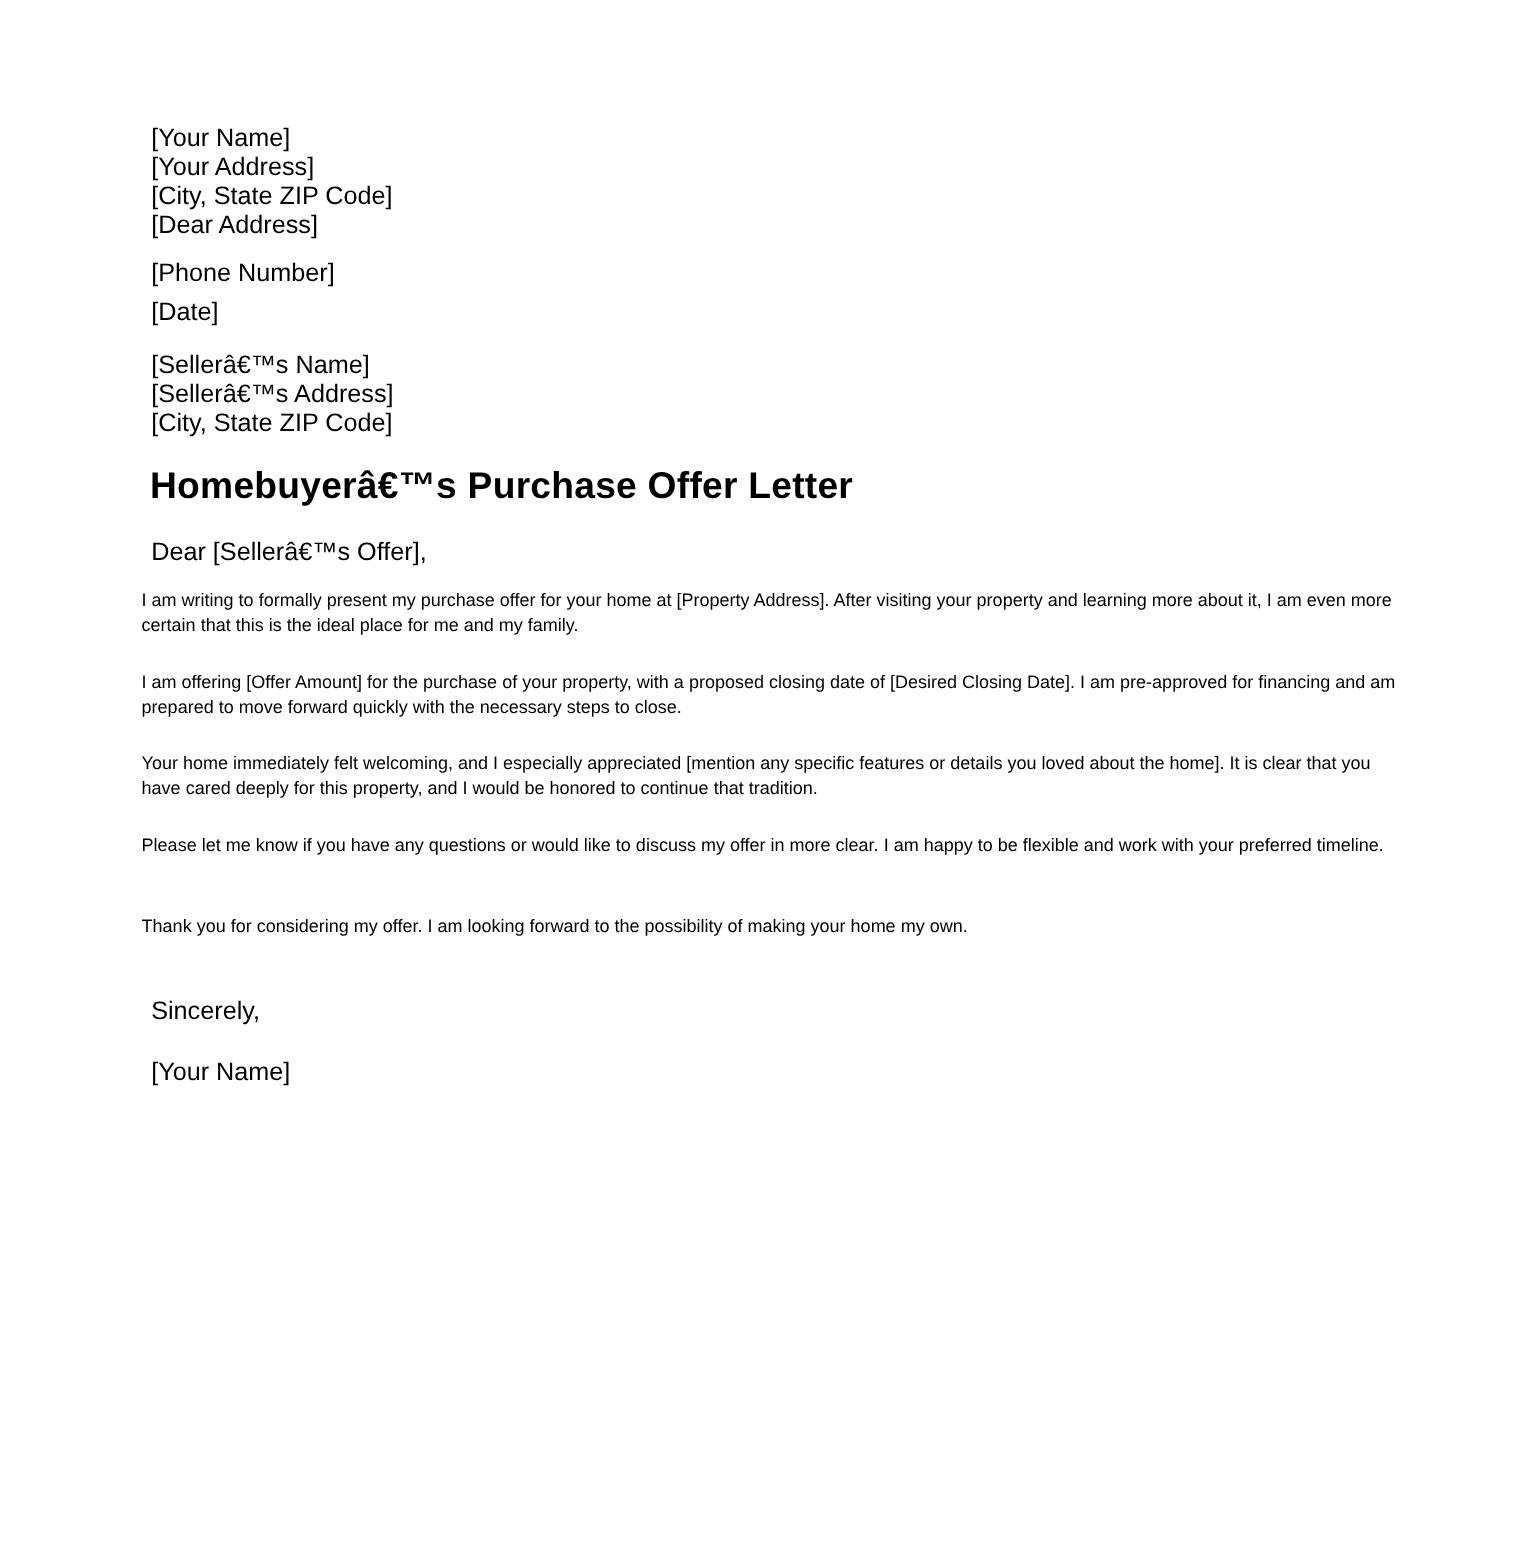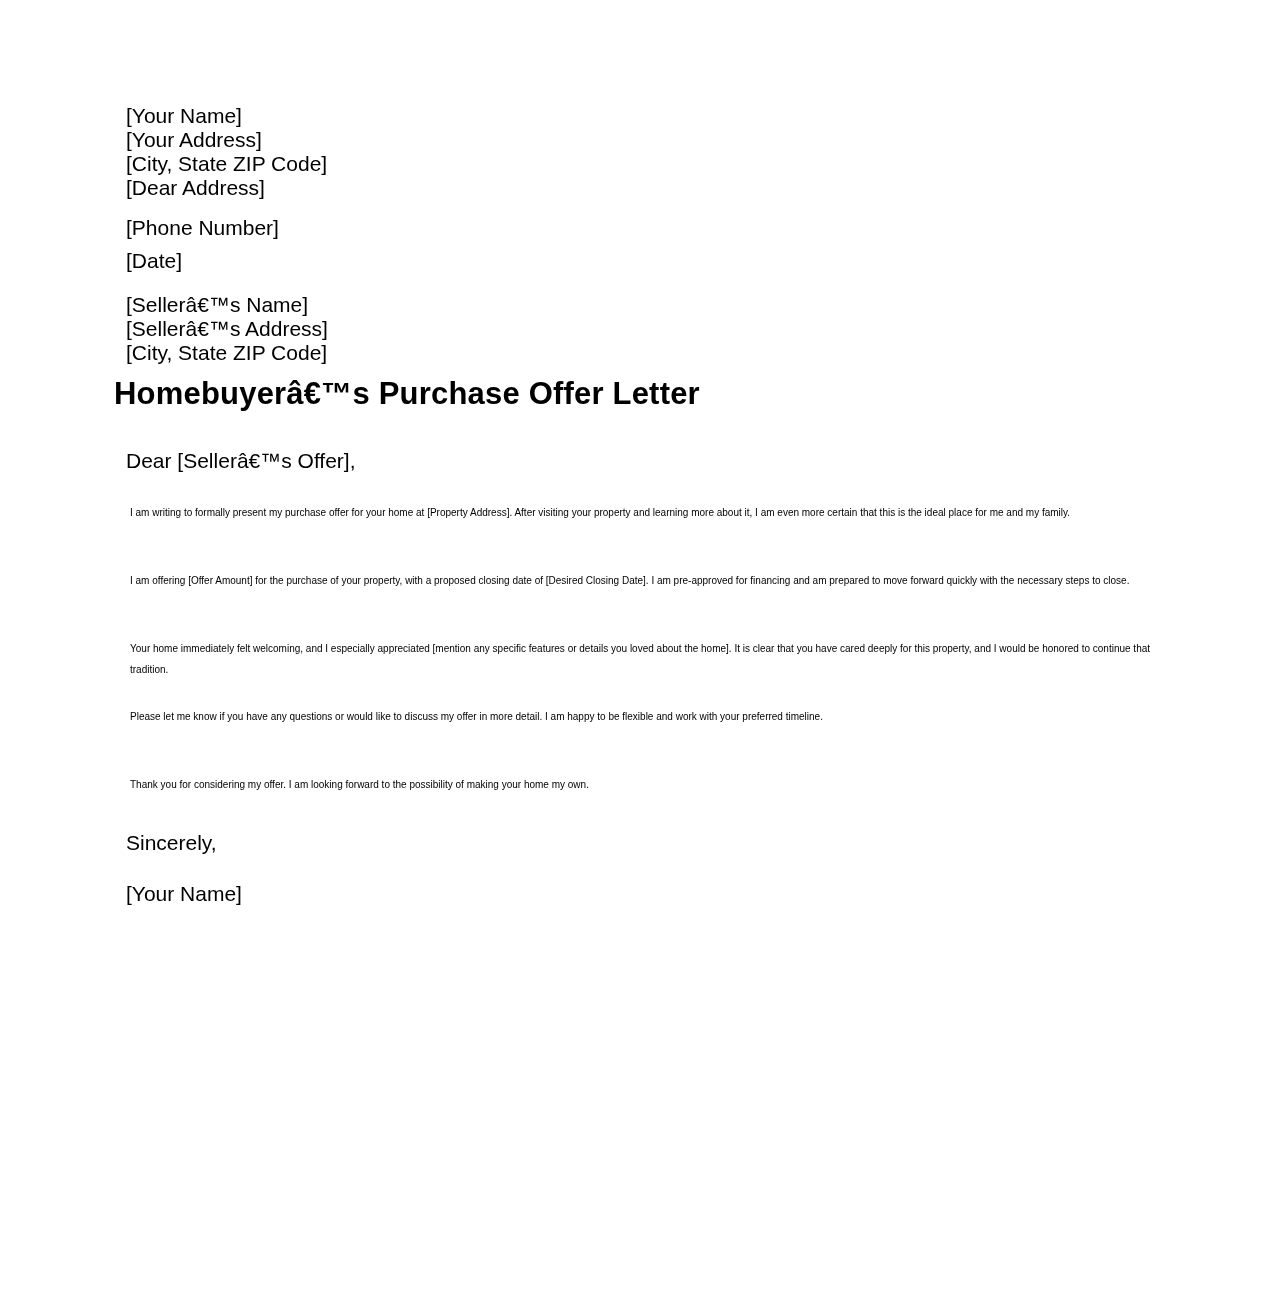--- a/index.html
+++ b/index.html
@@ -6,25 +6,25 @@
   body {
     width: 1278px; height: 1300px; position: relative; overflow: hidden;
     font-family: "Liberation Sans", "DejaVu Sans", sans-serif;
     color: #000000;
   }
   .line {
     position: absolute; left: 114px; margin: 12px;
     font-size: 21px; line-height: 24px; white-space: nowrap;
   }
   .para {
-    position: absolute; left: 114px; width: 1060px; margin: 16px;
-    font-size: 10px; line-height: 21px;
+    position: absolute; left: 114px; width: 1060px; margin: 4px;
+    font-size: 15px; line-height: 21px;
   }
   h1.title {
-    position: absolute; left: 114px; top: 374px; margin: 0;
+    position: absolute; left: 114px; top: 374px; margin: 11px;
     font-size: 31px; font-weight: bold; line-height: 40px; white-space: nowrap;
     letter-spacing: 0.2px;
   }
 </style>
 </head>
 <body>
 
 <div>
 
   <div>
@@ -44,20 +44,20 @@
   </div>
 
   <h1 class="title">Homebuyerâ€™s Purchase Offer Letter</h1>
 
   <p class="line" style="top:437px">Dear [Sellerâ€™s Offer],</p>
 
   <div>
     <p class="para" style="top:486px">I am writing to formally present my purchase offer for your home at [Property Address]. After visiting your property and learning more about it, I am even more certain that this is the ideal place for me and my family.</p>
     <p class="para" style="top:554px">I am offering [Offer Amount] for the purchase of your property, with a proposed closing date of [Desired Closing Date]. I am pre-approved for financing and am prepared to move forward quickly with the necessary steps to close.</p>
     <p class="para" style="top:622px">Your home immediately felt welcoming, and I especially appreciated [mention any specific features or details you loved about the home]. It is clear that you have cared deeply for this property, and I would be honored to continue that tradition.</p>
-    <p class="para" style="top:690px">Please let me know if you have any questions or would like to discuss my offer in more detail. I am happy to be flexible and work with your preferred timeline.</p>
+    <p class="para" style="top:690px">Please let me know if you have any questions or would like to discuss my offer in more clear. I am happy to be flexible and work with your preferred timeline.</p>
     <p class="para" style="top:758px">Thank you for considering my offer. I am looking forward to the possibility of making your home my own.</p>
   </div>
 
   <p class="line" style="top:819px">Sincerely,</p>
   <p class="line" style="top:870px">[Your Name]</p>
 
 </div>
 
 </body></html>

